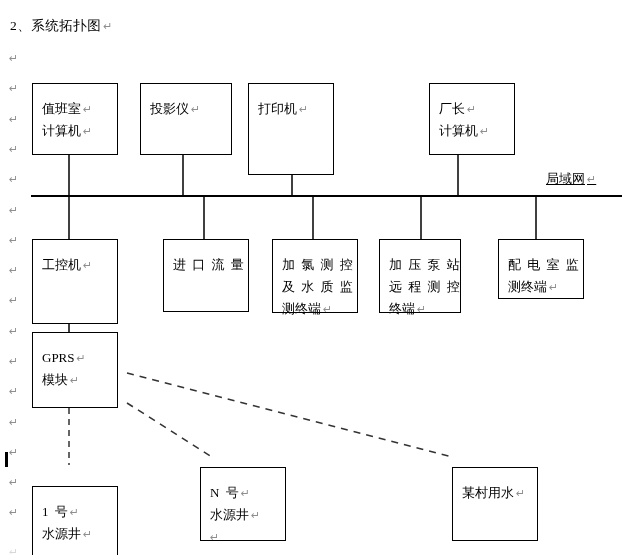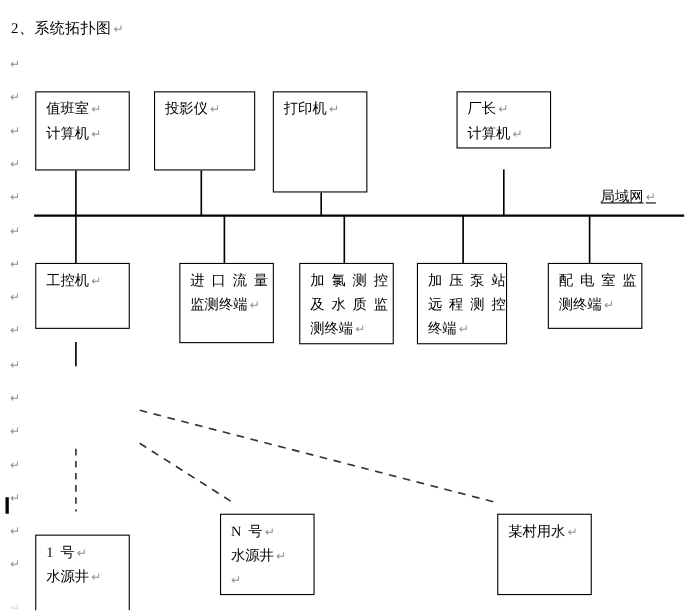--- a/index.html
+++ b/index.html
@@ -15,21 +15,21 @@
   .pmark {
     color:#8f8f8f; font-size:11px; margin-left:2px;
     font-family:"DejaVu Sans",sans-serif;
   }
   .margin-mark {
     position:absolute; left:9px; color:#8f8f8f; font-size:11px;
     font-family:"DejaVu Sans",sans-serif; line-height:13px;
   }
   .node {
     position:absolute; box-sizing:border-box; background:#fff;
-    border:1.5px solid #000; padding:4px 0 0 9px;
+    border:1.5px solid #000; padding:14px 0 0 9px;
     font-size:13px; line-height:22px;
   }
   .node .ln { height:22px; white-space:nowrap; word-spacing:3px; }
   .lan-label {
     position:absolute; left:546px; top:170px; font-size:13px; white-space:nowrap;text-decoration:underline;
   }
   .wires { position:absolute; left:0; top:0; pointer-events:none; }
   .cursor-caret {
     position:absolute; left:5px; top:452px; width:3px; height:15px; background:#000;
   }
@@ -87,51 +87,54 @@
   </div>
 
   <div class="node" style="left:140px;top:83px;width:92px;height:72px">
     <div class="ln"><span>投影仪</span><span class="pmark">↵</span></div>
   </div>
 
   <div class="node" style="left:248px;top:83px;width:86px;height:92px">
     <div class="ln"><span>打印机</span><span class="pmark">↵</span></div>
   </div>
 
-  <div class="node" style="left:415px;top:83px;width:86px;height:52px">
+  <div class="node" style="left:429px;top:83px;width:86px;height:72px">
     <div class="ln"><span>厂长</span><span class="pmark">↵</span></div>
     <div class="ln"><span>计算机</span><span class="pmark">↵</span></div>
   </div>
 
-  <div class="node" style="left:32px;top:239px;width:86px;height:60px">
+  <div class="node" style="left:32px;top:239px;width:86px;height:85px">
     <div class="ln"><span>工控机</span><span class="pmark">↵</span></div>
   </div>
 
   <div class="node" style="left:163px;top:239px;width:86px;height:73px">
     <div class="ln"><span>进 口 流 量</span></div>
-    <div class="ln"><span>监测终端</span><span class="pmark">↵</span></div>
   </div>
 
   <div class="node" style="left:272px;top:239px;width:86px;height:74px">
     <div class="ln"><span>加 氯 测 控</span></div>
     <div class="ln"><span>及 水 质 监</span></div>
     <div class="ln"><span>测终端</span><span class="pmark">↵</span></div>
   </div>
 
   <div class="node" style="left:379px;top:239px;width:82px;height:74px">
     <div class="ln"><span>加 压 泵 站</span></div>
     <div class="ln"><span>远 程 测 控</span></div>
     <div class="ln"><span>终端</span><span class="pmark">↵</span></div>
   </div>
 
   <div class="node" style="left:498px;top:239px;width:86px;height:60px">
     <div class="ln"><span>配 电 室 监</span></div>
     <div class="ln"><span>测终端</span><span class="pmark">↵</span></div>
   </div>
 
+  <div class="node" style="left:32px;top:332px;width:86px;height:76px">
+    <div class="ln"><span>GPRS</span><span class="pmark">↵</span></div>
+    <div class="ln"><span>模块</span><span class="pmark">↵</span></div>
+  </div>
 
   <div class="node" style="left:32px;top:486px;width:86px;height:88px">
     <div class="ln"><span>1 号</span><span class="pmark">↵</span></div>
     <div class="ln"><span>水源井</span><span class="pmark">↵</span></div>
   </div>
 
   <div class="node" style="left:200px;top:467px;width:86px;height:74px">
     <div class="ln"><span>N 号</span><span class="pmark">↵</span></div>
     <div class="ln"><span>水源井</span><span class="pmark">↵</span></div>
     <div class="ln"><span class="pmark" style="margin-left:0">↵</span></div>

